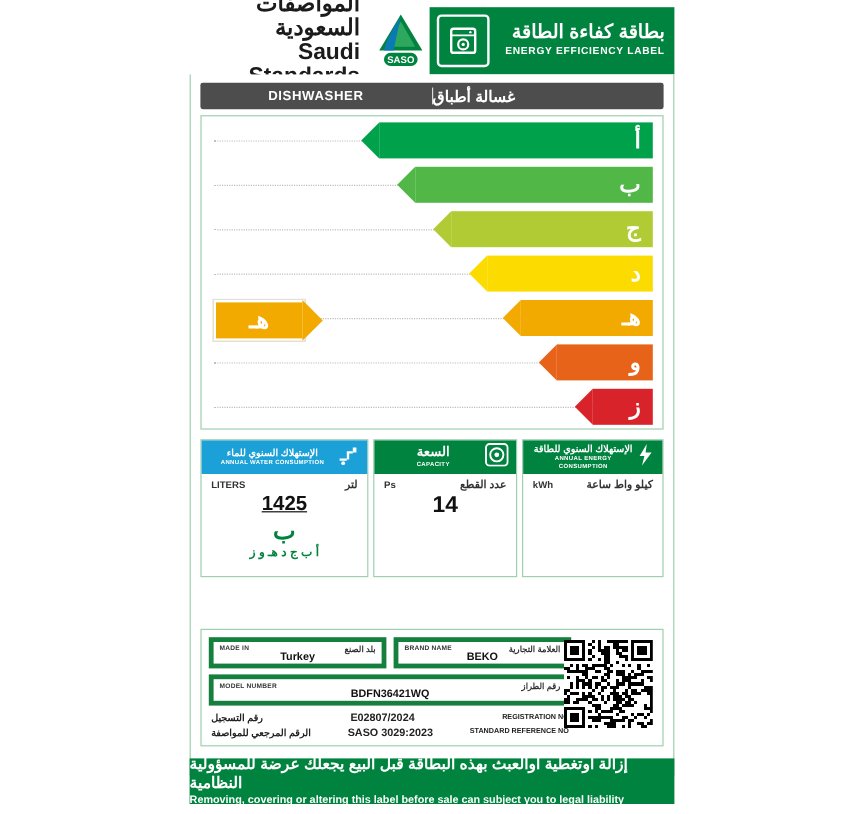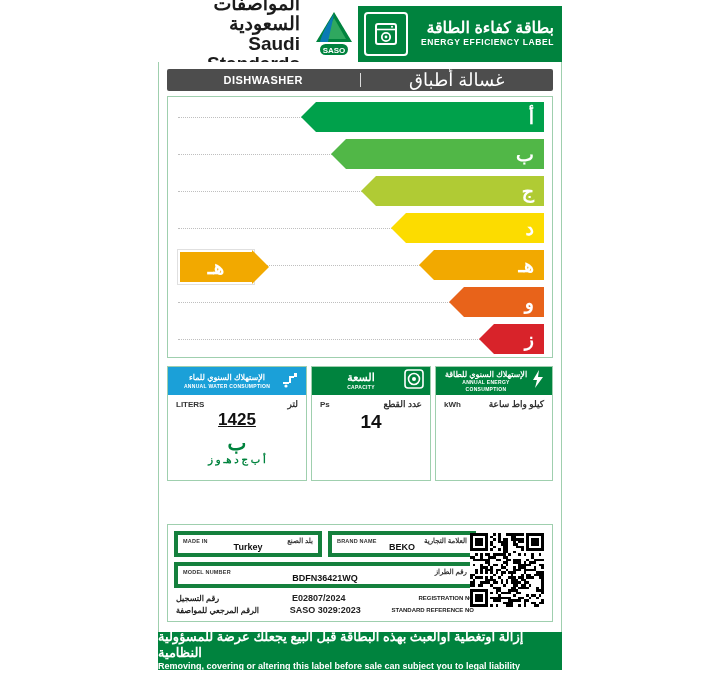--- a/index.html
+++ b/index.html
@@ -52,21 +52,21 @@
   .type-bar{
     position:absolute;left:167px;top:69px;width:386px;height:22px;
     background:#4d4d4d;color:#ffffff;display:flex;align-items:center;
     border-radius:2px;
   }
   .type-en{
     width:50%;text-align:center;font-size:11px;font-weight:bold;letter-spacing:.5px;
   }
   .type-sep{width:1px;height:14px;background:#ffffff;opacity:.8;}
   .type-ar{
-    width:50%;text-align:center;font-size:18px;font-weight:normal;
+    width:50%;text-align:left;font-size:13px;font-weight:bold;
   }
   
   .grades{
     position:absolute;left:167px;top:96px;width:386px;height:262px;
     border:1px solid #9fcfae;box-sizing:border-box;background:#ffffff;
   }
   .grade-row{
     position:relative;height:34px;margin-top:3px;
   }
   .dotline{

